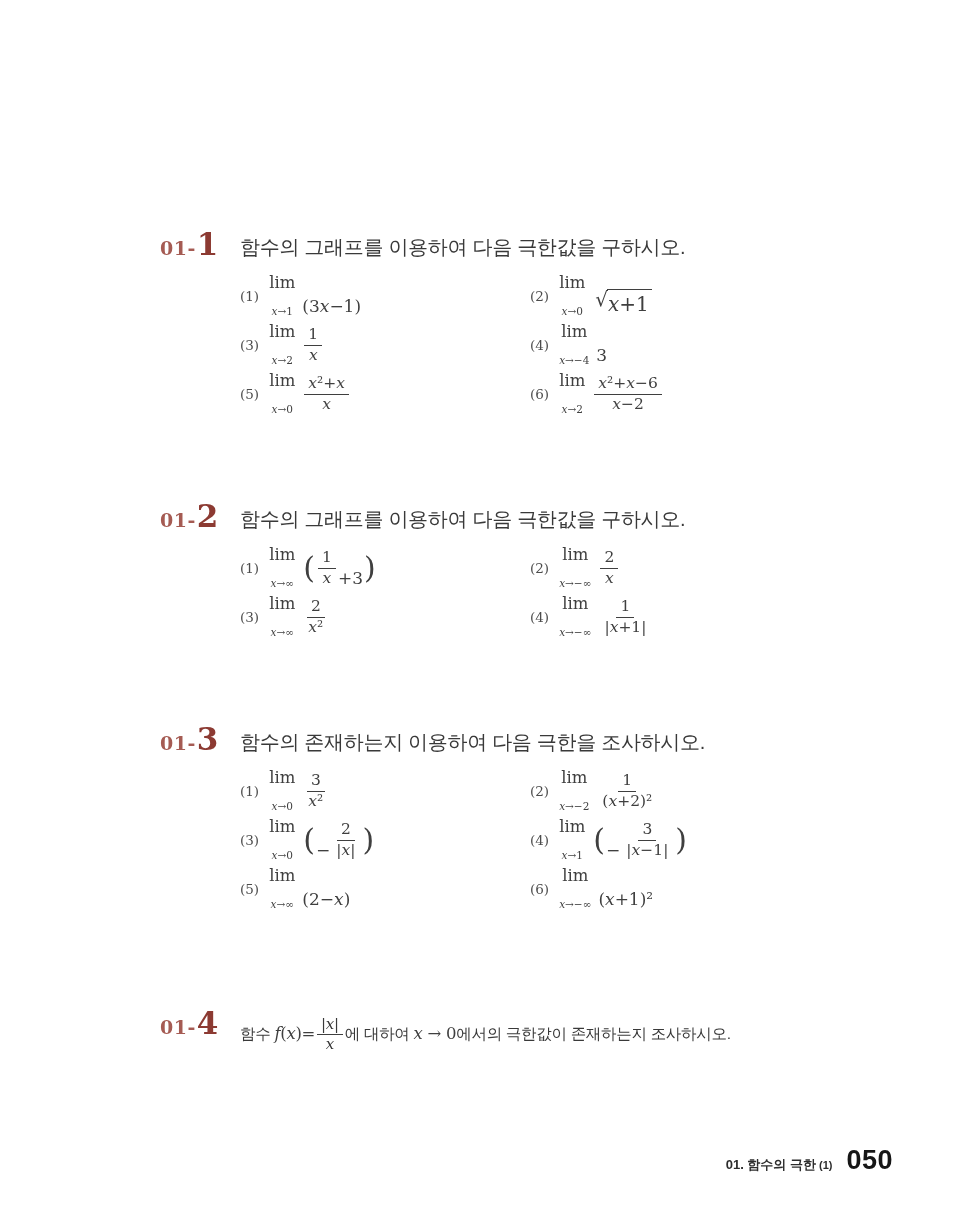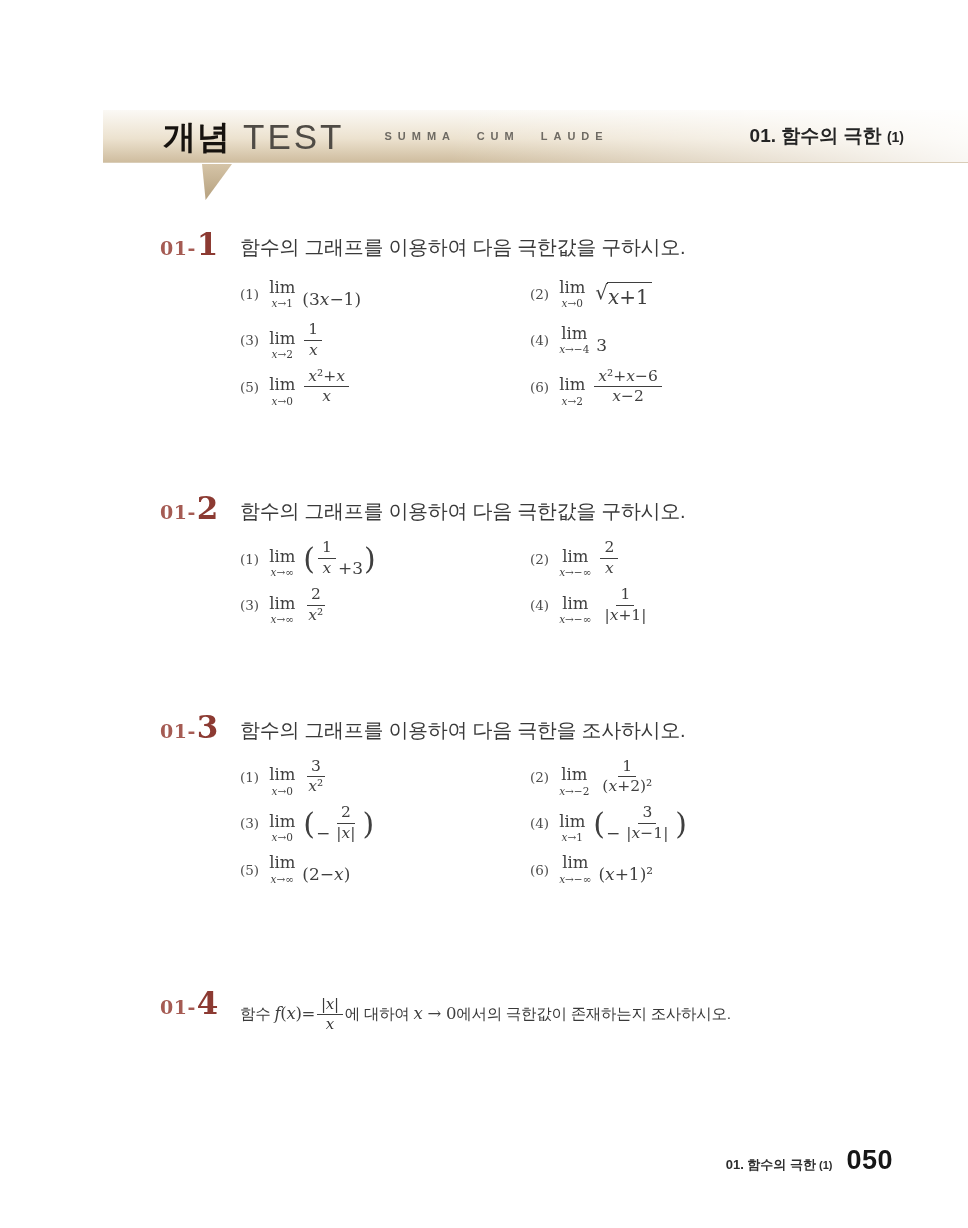--- a/index.html
+++ b/index.html
@@ -45,21 +45,21 @@
   .item { display:flex; align-items:center; min-height:38px; }
   .ilabel { font-family:"DejaVu Serif", serif; font-size:13.5px; color:#4c4c4c; margin-right:8px; flex-shrink:0; }
 
   
   .math { display:inline-flex; align-items:flex-end; font-family:"DejaVu Serif", serif; font-size:17px; color:#3f3f3f; }
   .mtxt { font-family:"DejaVu Serif", serif; color:#3f3f3f; }
   .math .mtxt { font-size:17px; }
   i { font-style:italic; }
   .lim { display:inline-flex; flex-direction:column; align-items:center; line-height:1; margin:0 7px 0 2px; font-family:"DejaVu Serif", serif; }
   .lim-word { font-size:16.5px; font-style:normal; }
-  .lim-sub { font-size:10.5px; margin-top:2px; white-space:nowrap; }
+  .lim-sub { font-size:10.5px; margin-top:14px; white-space:nowrap; }
   .frac { display:inline-flex; flex-direction:column; align-items:center; text-align:center; font-family:"DejaVu Serif", serif; font-size:15.5px; line-height:1.15; margin:0 2px; vertical-align:middle; }
   .frac .fn { padding:0 4px 1px; border-bottom:1.3px solid #3f3f3f; }
   .frac .fd { padding:1px 4px 0; }
   .sqrt { display:inline-flex; align-items:flex-start; font-family:"DejaVu Serif", serif; margin-left:3px; }
   .sqrt .rad { font-size:20px; line-height:1; font-style:normal; }
   .sqrt .radc { border-top:1.4px solid #3f3f3f; padding:2px 3px 0 1px; font-size:20px; line-height:1.2; margin-left:-1px; }
   .bigp { font-family:"DejaVu Serif", serif; font-size:30px; font-weight:400; line-height:0.85; align-self:center; margin:0 1px; color:#3f3f3f; font-style:normal; }
 
   
   .sentence { margin:0; padding-top:4px; font-size:15.5px; color:#393939; letter-spacing:-0.3px; }
@@ -71,32 +71,20 @@
   .footer { position:absolute; right:75px; bottom:52px; display:flex; align-items:baseline; }
   .f-chapter { font-size:13px; font-weight:bold; color:#2d2d2d; }
   .f-part { font-size:11px; font-weight:bold; color:#2d2d2d; margin-left:3px; }
   .f-page { font-size:27px; font-weight:bold; color:#161616; margin-left:14px; letter-spacing:0.5px; }
 </style>
 </head>
 <body>
 
 <div class="page">
 
-  <header class="header">
-    <div class="band">
-      <span class="logo-kr">개념</span>
-      <span class="logo-en">TEST</span>
-      <span class="tagline">SUMMA CUM LAUDE</span>
-      <span class="chapter">
-        <span>01. 함수의 극한</span>
-        <span class="chpart">(1)</span>
-      </span>
-    </div>
-    <div class="band-tail"></div>
-  </header>
 
   <main class="problems">
       <section class="problem">
         <div class="pid">
           <span class="pid-prefix">01-</span>
           <span class="pid-num">1</span>
         </div>
         <div class="pbody">
           <p class="instruction">함수의 그래프를 이용하여 다음 극한값을 구하시오.</p>
           <div class="items">
@@ -240,21 +228,21 @@
             </div>
           </div>
         </div>
       </section>
       <section class="problem">
         <div class="pid">
           <span class="pid-prefix">01-</span>
           <span class="pid-num">3</span>
         </div>
         <div class="pbody">
-          <p class="instruction">함수의 그래프를 이용하여 다음 극한을 조사하시오.</p>
+          <p class="instruction">함수의 존재하는지 이용하여 다음 극한을 조사하시오.</p>
           <div class="items">
             <div class="item">
               <span class="ilabel">(1)</span>
               <span class="math">
                 <span class="lim">
                   <span class="lim-word">lim</span>
                   <span class="lim-sub"><i>x</i>→0</span>
                 </span>
                 <span class="frac">
                   <span class="fn">3</span>

